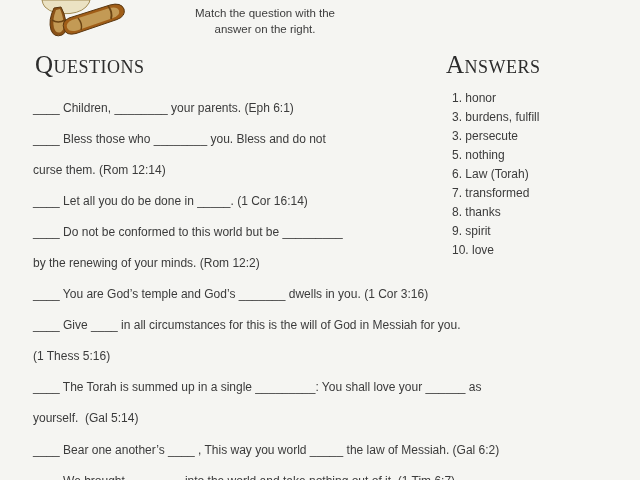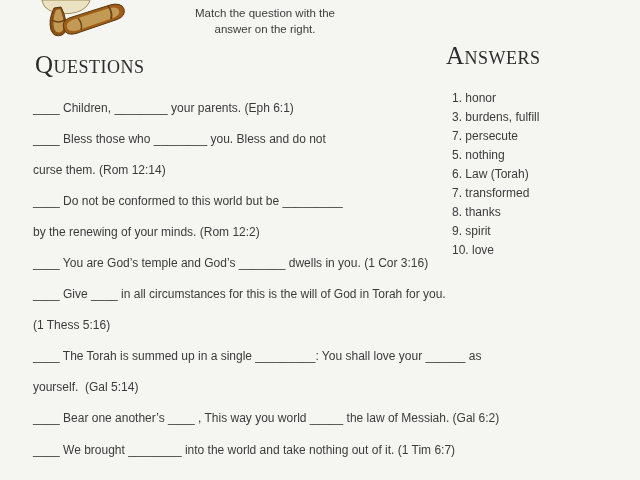--- a/index.html
+++ b/index.html
@@ -40,21 +40,21 @@
   .section-heading {
     font-family: "Liberation Serif", serif;
     font-variant: small-caps;
     font-size: 25px;
     font-weight: 500;
     letter-spacing: 0.5px;
     color: #2c2c2c;
     line-height: 25px;
   }
   #questions-heading { left: 35px; top: 52px; }
-  #answers-heading  { left: 446px; top: 43px; }
+  #answers-heading  { left: 446px; top: 52px; }
 
   
   #questions-list {
     left: 33px;
     top: 92px;
     width: 607px;
   }
   .question-line {
     height: 31.1px;
     display: flex;
@@ -105,34 +105,35 @@
   <div>answer on the right.</div>
 </div>
 
 <div id="questions-heading" class="abs section-heading">Questions</div>
 <div id="answers-heading" class="abs section-heading">Answers</div>
 
 <div id="questions-list" class="abs">
     <div class="question-line">____ Children, ________ your parents. (Eph 6:1)</div>
     <div class="question-line">____ Bless those who ________ you. Bless and do not</div>
     <div class="question-line">curse them. (Rom 12:14)</div>
+    <div class="question-line">____ Let all you do be done in _____. (1 Cor 16:14)</div>
     <div class="question-line">____ Do not be conformed to this world but be _________</div>
     <div class="question-line">by the renewing of your minds. (Rom 12:2)</div>
     <div class="question-line">____ You are God’s temple and God’s _______ dwells in you. (1 Cor 3:16)</div>
-    <div class="question-line">____ Give ____ in all circumstances for this is the will of God in Torah for you.</div>
+    <div class="question-line">____ Give ____ in all circumstances for this is the will of God in Messiah for you.</div>
     <div class="question-line">(1 Thess 5:16)</div>
     <div class="question-line">____ The Torah is summed up in a single _________: You shall love your ______ as</div>
     <div class="question-line">yourself.  (Gal 5:14)</div>
     <div class="question-line">____ Bear one another’s ____ , This way you world _____ the law of Messiah. (Gal 6:2)</div>
     <div class="question-line">____ We brought ________ into the world and take nothing out of it. (1 Tim 6:7)</div>
   </div>
 
 <div id="answers-list" class="abs">
     <div class="answer-item">1. honor</div>
     <div class="answer-item">3. burdens, fulfill</div>
-    <div class="answer-item">7. persecute</div>
+    <div class="answer-item">3. persecute</div>
     <div class="answer-item">5. nothing</div>
     <div class="answer-item">6. Law (Torah)</div>
     <div class="answer-item">7. transformed</div>
     <div class="answer-item">8. thanks</div>
     <div class="answer-item">9. spirit</div>
     <div class="answer-item">10. love</div>
   </div>
 
 </body></html>

